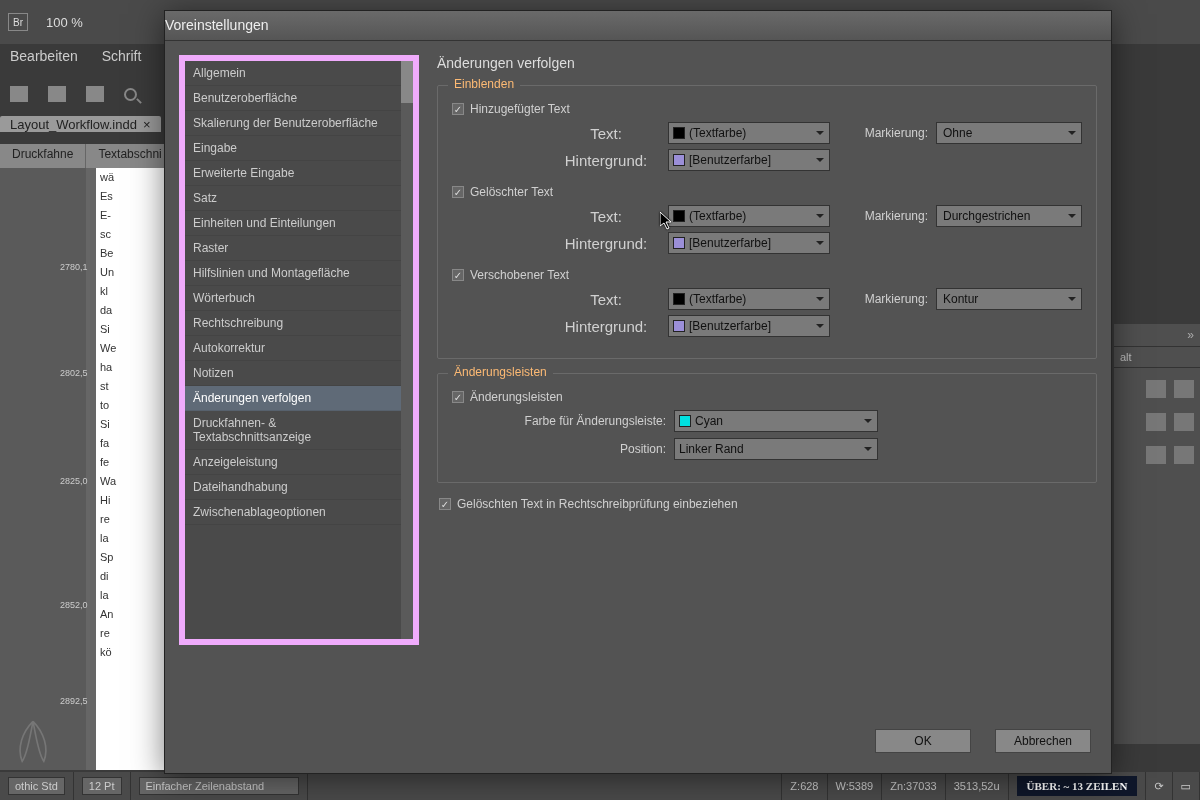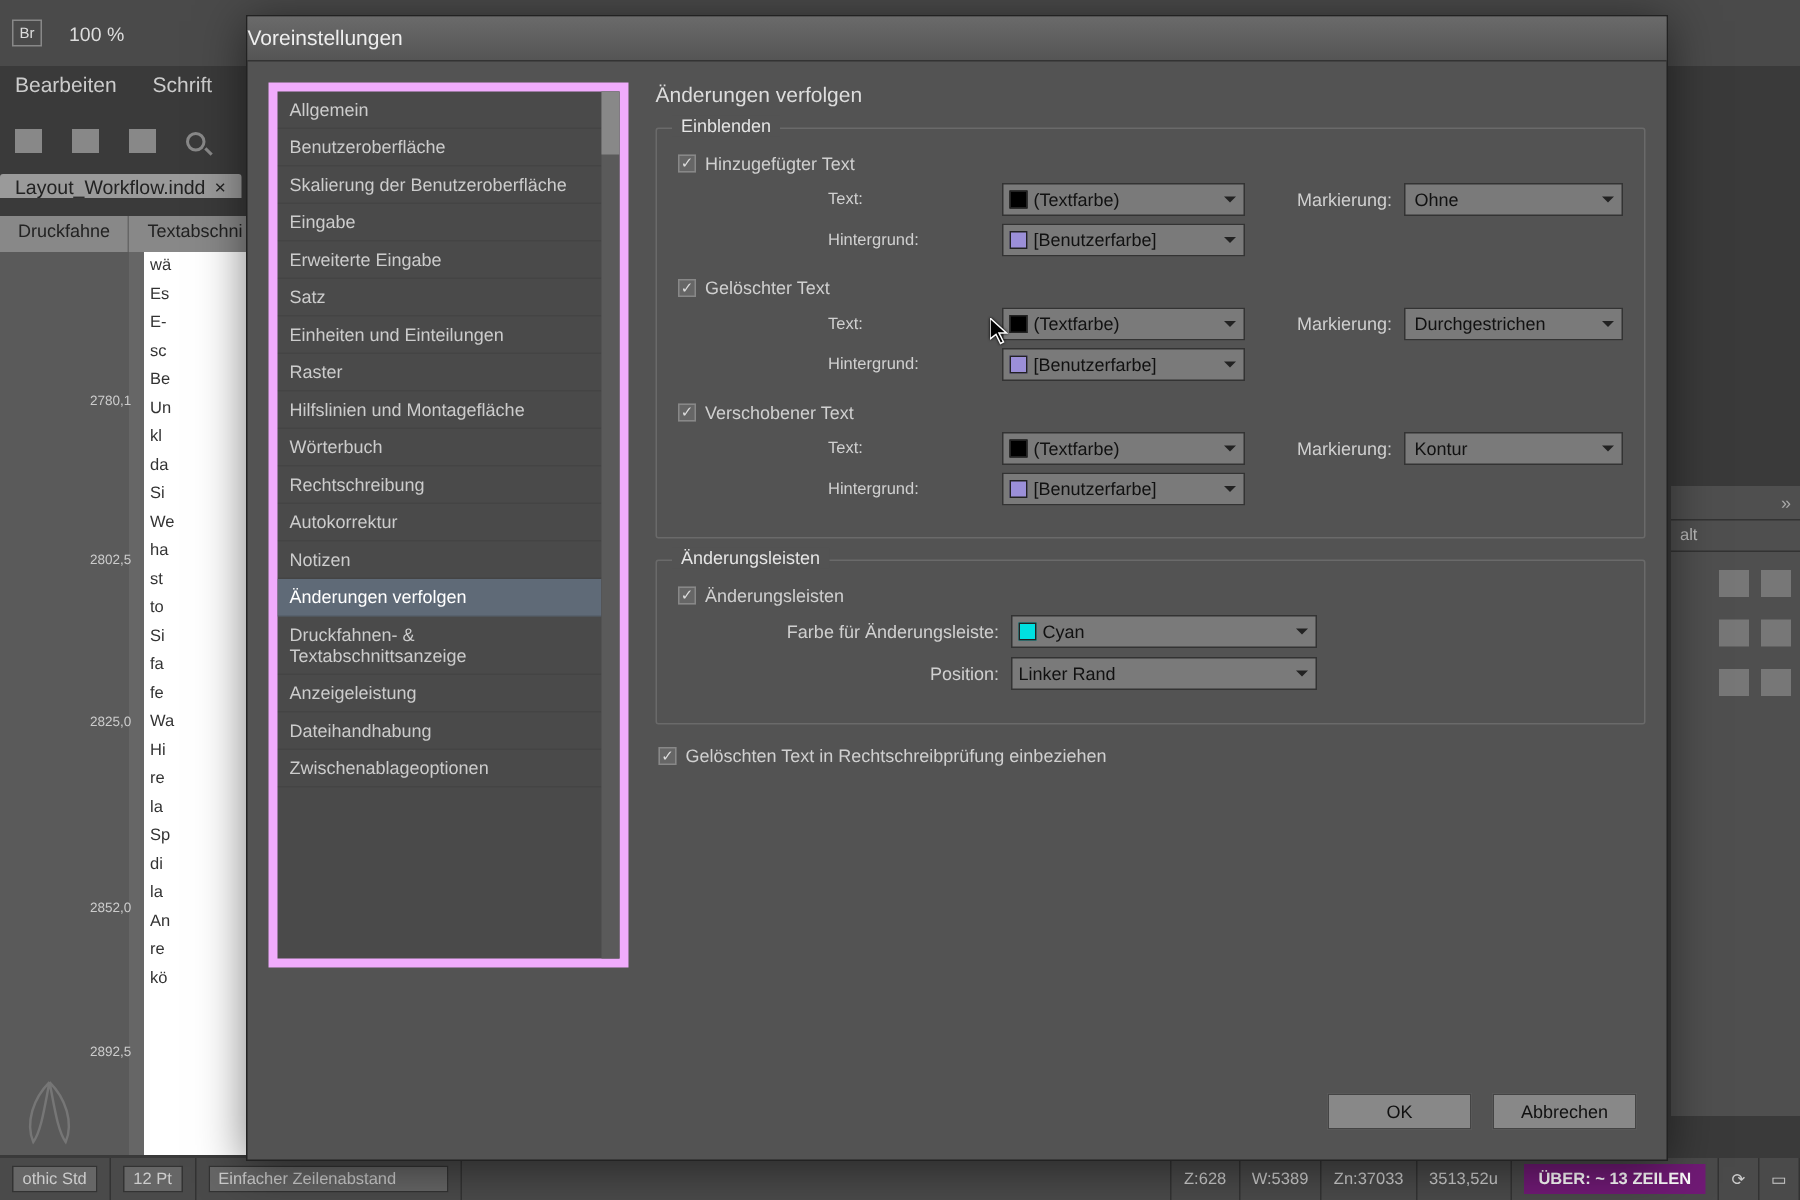--- a/index.html
+++ b/index.html
@@ -18,57 +18,57 @@
 .doc-area { position: absolute; top: 168px; left: 0; width: 165px; bottom: 30px; background: #5a5a5a; }
 .page-col { position: absolute; left: 96px; top: 0; bottom: 0; width: 70px; background: #fff; }
 .page-col .ln { position: absolute; left: -36px; font-size: 9px; color: #ccc; }
 .page-col .tx { font-size: 11px; color: #333; padding: 2px 4px; line-height: 15px; }
 .ruler-v { position: absolute; left: 86px; top: 0; bottom: 0; width: 10px; background: #666; }
 
 
 .status { position: absolute; bottom: 0; left: 0; right: 0; height: 28px; background: #4a4a4a; display: flex; align-items: center; font-size: 11px; color: #ccc; }
 .status > div { padding: 0 8px; border-right: 1px solid #333; height: 100%; display: flex; align-items: center; }
 .status .sel { background: #666; border: 1px solid #333; padding: 2px 6px; }
-.status .red { background: #701a75; color: #fff; font-weight: bold; padding: 4px 10px; }
+.status .red { background: #0f172a; color: #fff; font-weight: bold; padding: 4px 10px; font-family: Liberation Serif, serif; }
 
 
 .dialog { position: absolute; left: 164px; top: 10px; width: 948px; height: 764px; background: #535353; border: 1px solid #222; box-shadow: 0 4px 30px rgba(0,0,0,.5); }
 .dlg-title { height: 30px; background: linear-gradient(#6a6a6a,#555); padding: 6px 0; font-size: 14px; color: #eee; border-bottom: 1px solid #333; }
 .dlg-body { position: absolute; top: 30px; left: 0; right: 0; bottom: 0; padding: 14px; display: flex; gap: 18px; }
 
 .sidebar { width: 246px; height: 590px; border: 6px solid #f0abfc; background: #4a4a4a; position: relative; }
 .sidebar-inner { position: absolute; inset: 0 12px 0 0; overflow: hidden; }
 .sb-scroll { position: absolute; right: 0; top: 0; bottom: 0; width: 12px; background: #5a5a5a; }
 .sb-scroll::before { content: ""; position: absolute; top: 0; left: 0; right: 0; height: 42px; background: #888; }
 .sidebar-item { padding: 5px 8px; font-size: 12px; color: #ccc; cursor: default; border-bottom: 1px solid rgba(0,0,0,.08); }
 .sidebar-item.selected { background: #5f6a77; color: #fff; }
 
 .main { flex: 1; position: relative; }
 .main h2 { font-size: 14px; font-weight: normal; color: #ddd; margin-bottom: 14px; }
 .group { border: 1px solid #6a6a6a; border-radius: 2px; padding: 10px 14px 16px; margin-bottom: 14px; position: relative; }
-.group-title { position: absolute; top: -9px; left: 10px; background: #535353; padding: 0 6px; font-size: 12px; color: #e5e5e5; }
+.group-title { position: absolute; top: -9px; left: 10px; background: #535353; padding: 0 6px; font-size: 12px; color: #fdba74; }
 .chk-row { display: flex; align-items: center; gap: 6px; margin: 6px 0; }
 .chk { width: 12px; height: 12px; border: 1px solid #888; background: #666; display: inline-flex; align-items: center; justify-content: center; font-size: 10px; color: #ddd; }
 .field-row { display: flex; align-items: center; gap: 8px; margin: 5px 0 5px 100px; }
-.field-row .lbl { width: 108px; text-align: left; font-size: 11px; }
+.field-row .lbl { width: 108px; text-align: center; font-size: 15px; }
 .field-row .lbl2 { width: 76px; text-align: right; font-size: 12px; margin-left: 14px; }
 .combo { width: 162px; height: 22px; background: #7a7a7a; border: 1px solid #333; display: flex; align-items: center; padding: 0 18px 0 4px; position: relative; font-size: 12px; color: #111; }
 .combo.wide { width: 204px; }
 .combo::after { content: ""; position: absolute; right: 5px; top: 8px; border: 4px solid transparent; border-top-color: #222; }
 .swatch { width: 12px; height: 12px; border: 1px solid #222; margin-right: 4px; }
 .swatch.black { background: #000; }
 .swatch.user { background: #9b8fd8; }
 .swatch.cyan { background: #00e0e0; }
 .combo2 { width: 146px; height: 22px; background: #7a7a7a; border: 1px solid #333; display: flex; align-items: center; padding: 0 6px 0 6px; position: relative; font-size: 12px; color: #111; }
 .combo2::after { content: ""; position: absolute; right: 5px; top: 8px; border: 4px solid transparent; border-top-color: #222; }
 
 .row2 { display: flex; align-items: center; gap: 8px; margin: 6px 0 6px 54px; }
 .row2 .lbl { width: 160px; text-align: right; }
 
-.btns { position: absolute; right: 20px; bottom: 20px; display: flex; gap: 14px; }
+.btns { position: absolute; right: 20px; bottom: 20px; display: flex; gap: 24px; }
 .btn { width: 96px; height: 24px; background: #888; border: 1px solid #444; color: #111; font-size: 12px; display: flex; align-items: center; justify-content: center; }
 
 .cursor { position: absolute; left: 660px; top: 212px; width: 14px; height: 18px; pointer-events: none; }
 .cursor svg { filter: drop-shadow(0 0 1px #000); }
 
 
 .rpanel { position: absolute; right: 0; top: 324px; width: 86px; height: 420px; background: #4f4f4f; }
 .rpanel .ic { width: 20px; height: 18px; background: #777; margin: 6px 4px; display: inline-block; }
 
 .logo { position: absolute; left: 6px; bottom: 36px; width: 54px; height: 48px; opacity: .35; }

